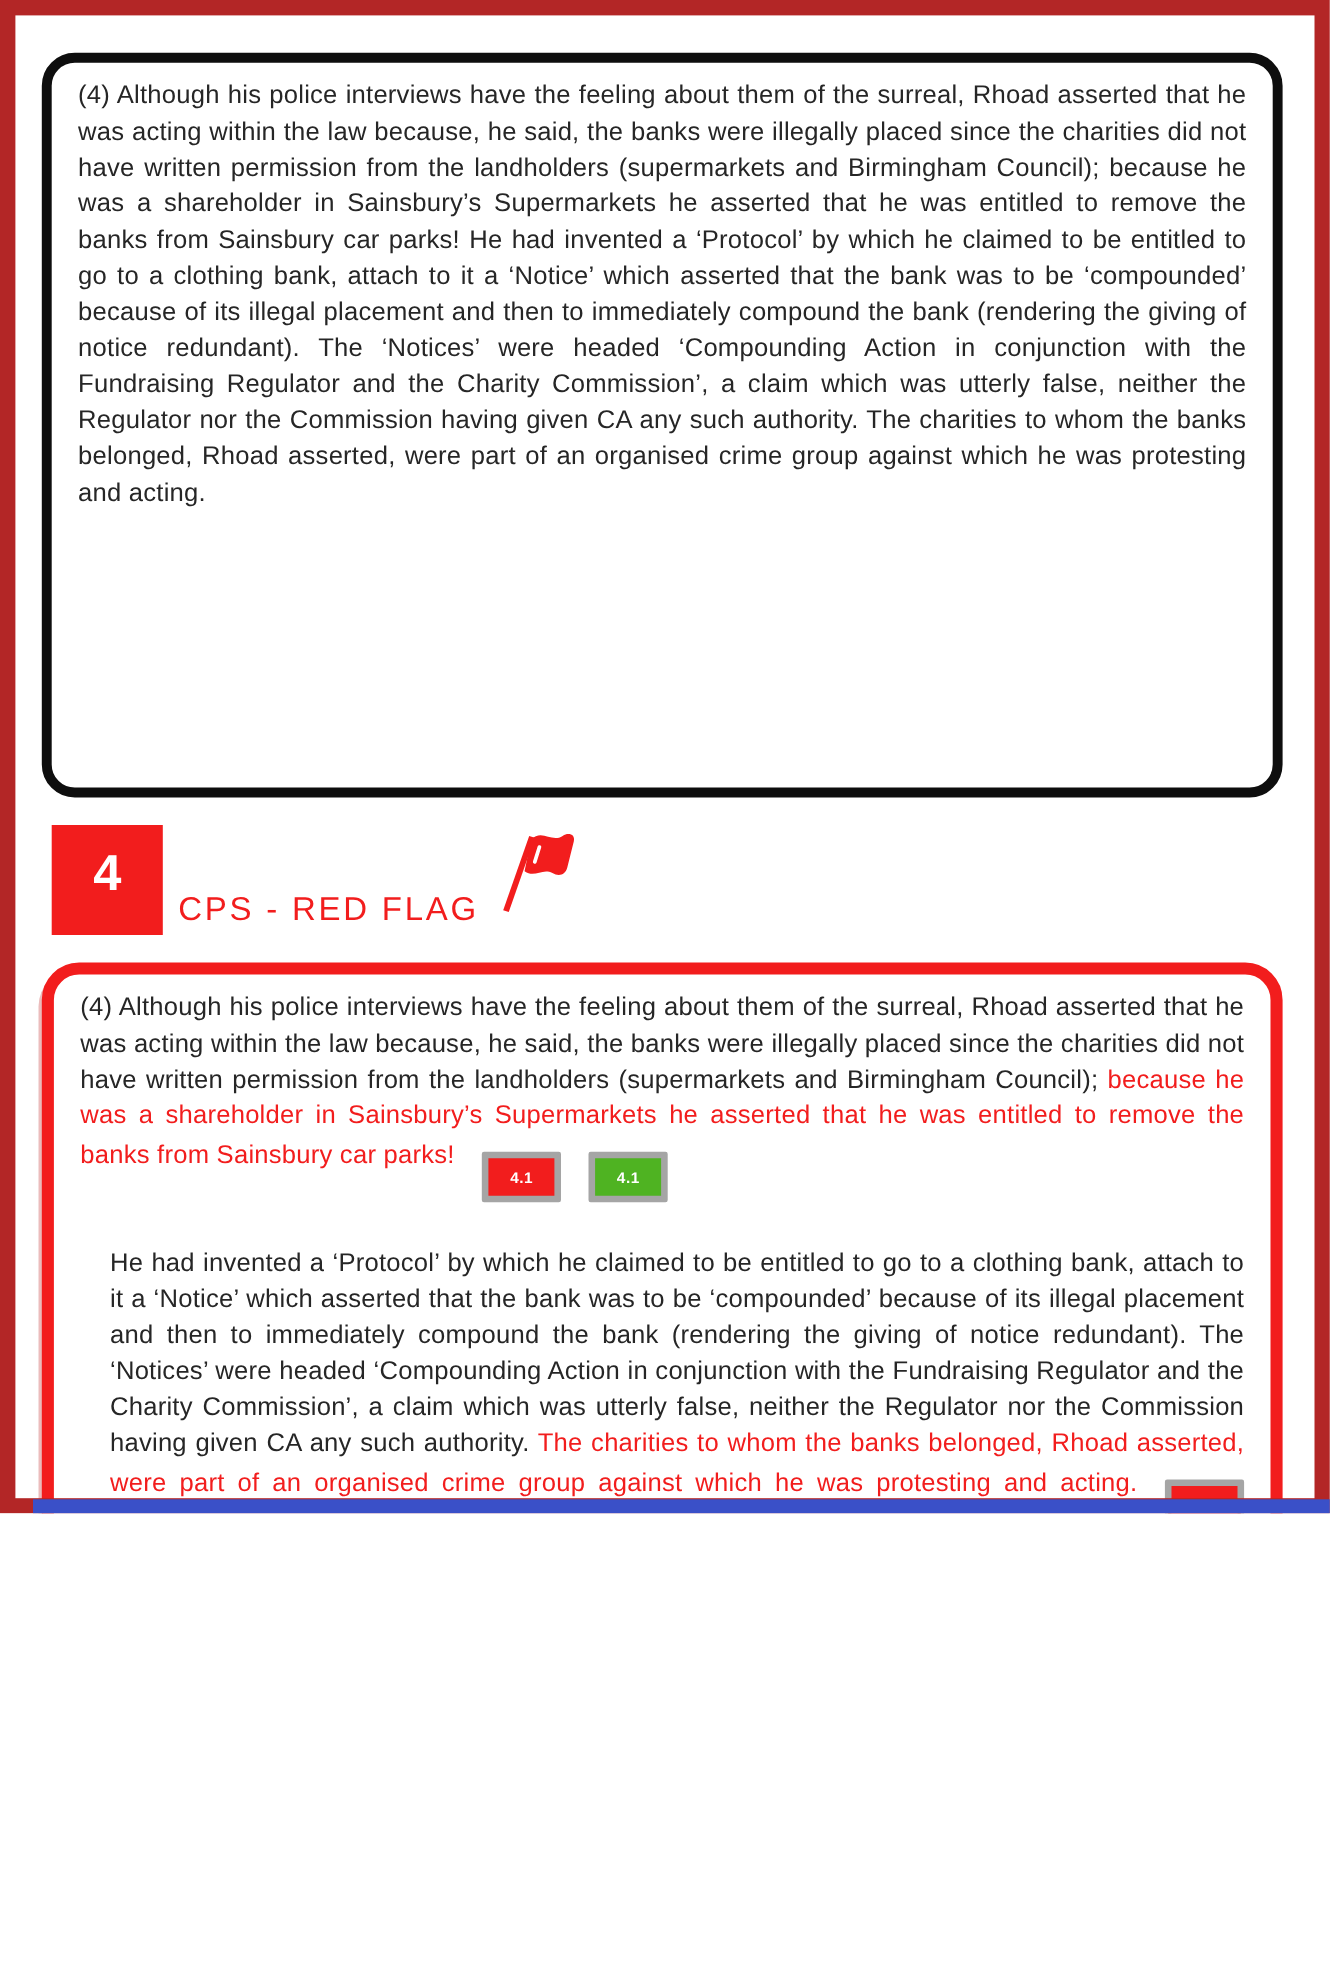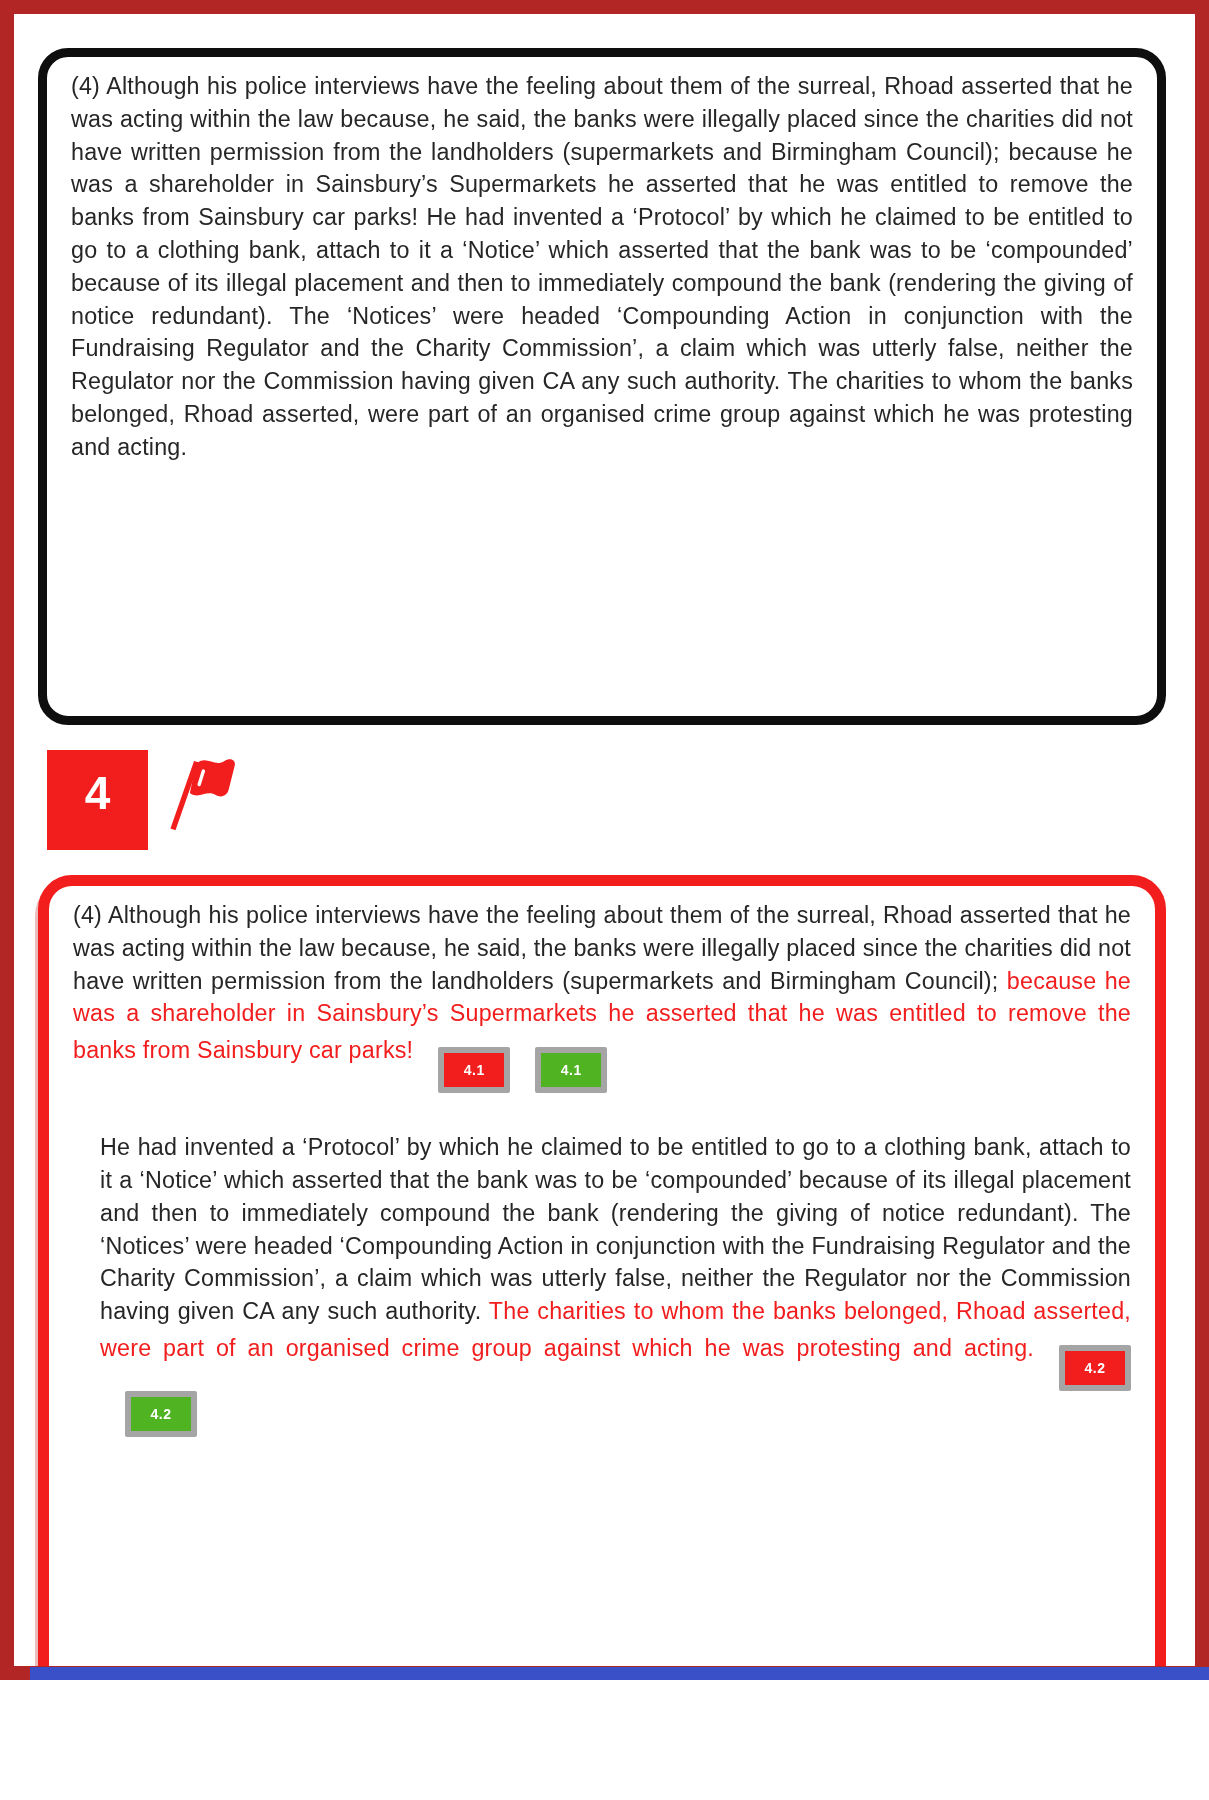--- a/index.html
+++ b/index.html
@@ -1,21 +1,21 @@
 <!DOCTYPE html>
 <html style="--page-border: #b32626; --accent-red: #f21d1d; --badge-green: #4fb322; --badge-border: #a5a5a5; --footer-blue: #3a50c8; --text-color: #262626;"><head>
 <meta charset="utf-8">
 <style>
   html, body { margin: 0; padding: 0; background: #ffffff; }
   * { box-sizing: border-box; }
 
   .page {
     position: relative;
     width: 1209px;
-    height: 1680px;
+    height: 1376px;
     margin: 0 auto;
     background: #ffffff;
     font-family: "Liberation Sans", "DejaVu Sans", sans-serif;
     color: var(--text-color, #262626);
     overflow: hidden;
   }
 
   .page-border {
     position: absolute;
     inset: 0;
@@ -132,20 +132,21 @@
 
 <div class="page">
   <div class="page-border"></div>
 
   <div class="top-box">
     <p class="body-text" style="margin:0;">(4) Although his police interviews have the feeling about them of the surreal, Rhoad asserted that he was acting within the law because, he said, the banks were illegally placed since the charities did not have written permission from the landholders (supermarkets and Birmingham Council); because he was a shareholder in Sainsbury’s Supermarkets he asserted that he was entitled to remove the banks from Sainsbury car parks! He had invented a ‘Protocol’ by which he claimed to be entitled to go to a clothing bank, attach to it a ‘Notice’ which asserted that the bank was to be ‘compounded’ because of its illegal placement and then to immediately compound the bank (rendering the giving of notice redundant). The ‘Notices’ were headed ‘Compounding Action in conjunction with the Fundraising Regulator and the Charity Commission’, a claim which was utterly false, neither the Regulator nor the Commission having given CA any such authority. The charities to whom the banks belonged, Rhoad asserted, were part of an organised crime group against which he was protesting and acting.</p>
   </div>
 
   <div class="section-header">
     <div class="num-square">4</div>
+    <div class="section-title">CPS - RED FLAG</div>
     <div class="flag-icon">
       <svg width="76" height="82" viewBox="0 0 90 96">
         <g>
           <path d="M10 90 L16 92 L44 12 L38 10 Z" fill="var(--accent-red, #f21d1d)"></path>
           <path d="M40 14
                    C 52 2, 62 18, 74 10
                    C 80 6, 88 8, 86 16
                    L 79 44
                    C 77 52, 70 54, 63 50
                    C 52 44, 44 56, 33 48 Z" fill="var(--accent-red, #f21d1d)"></path>

